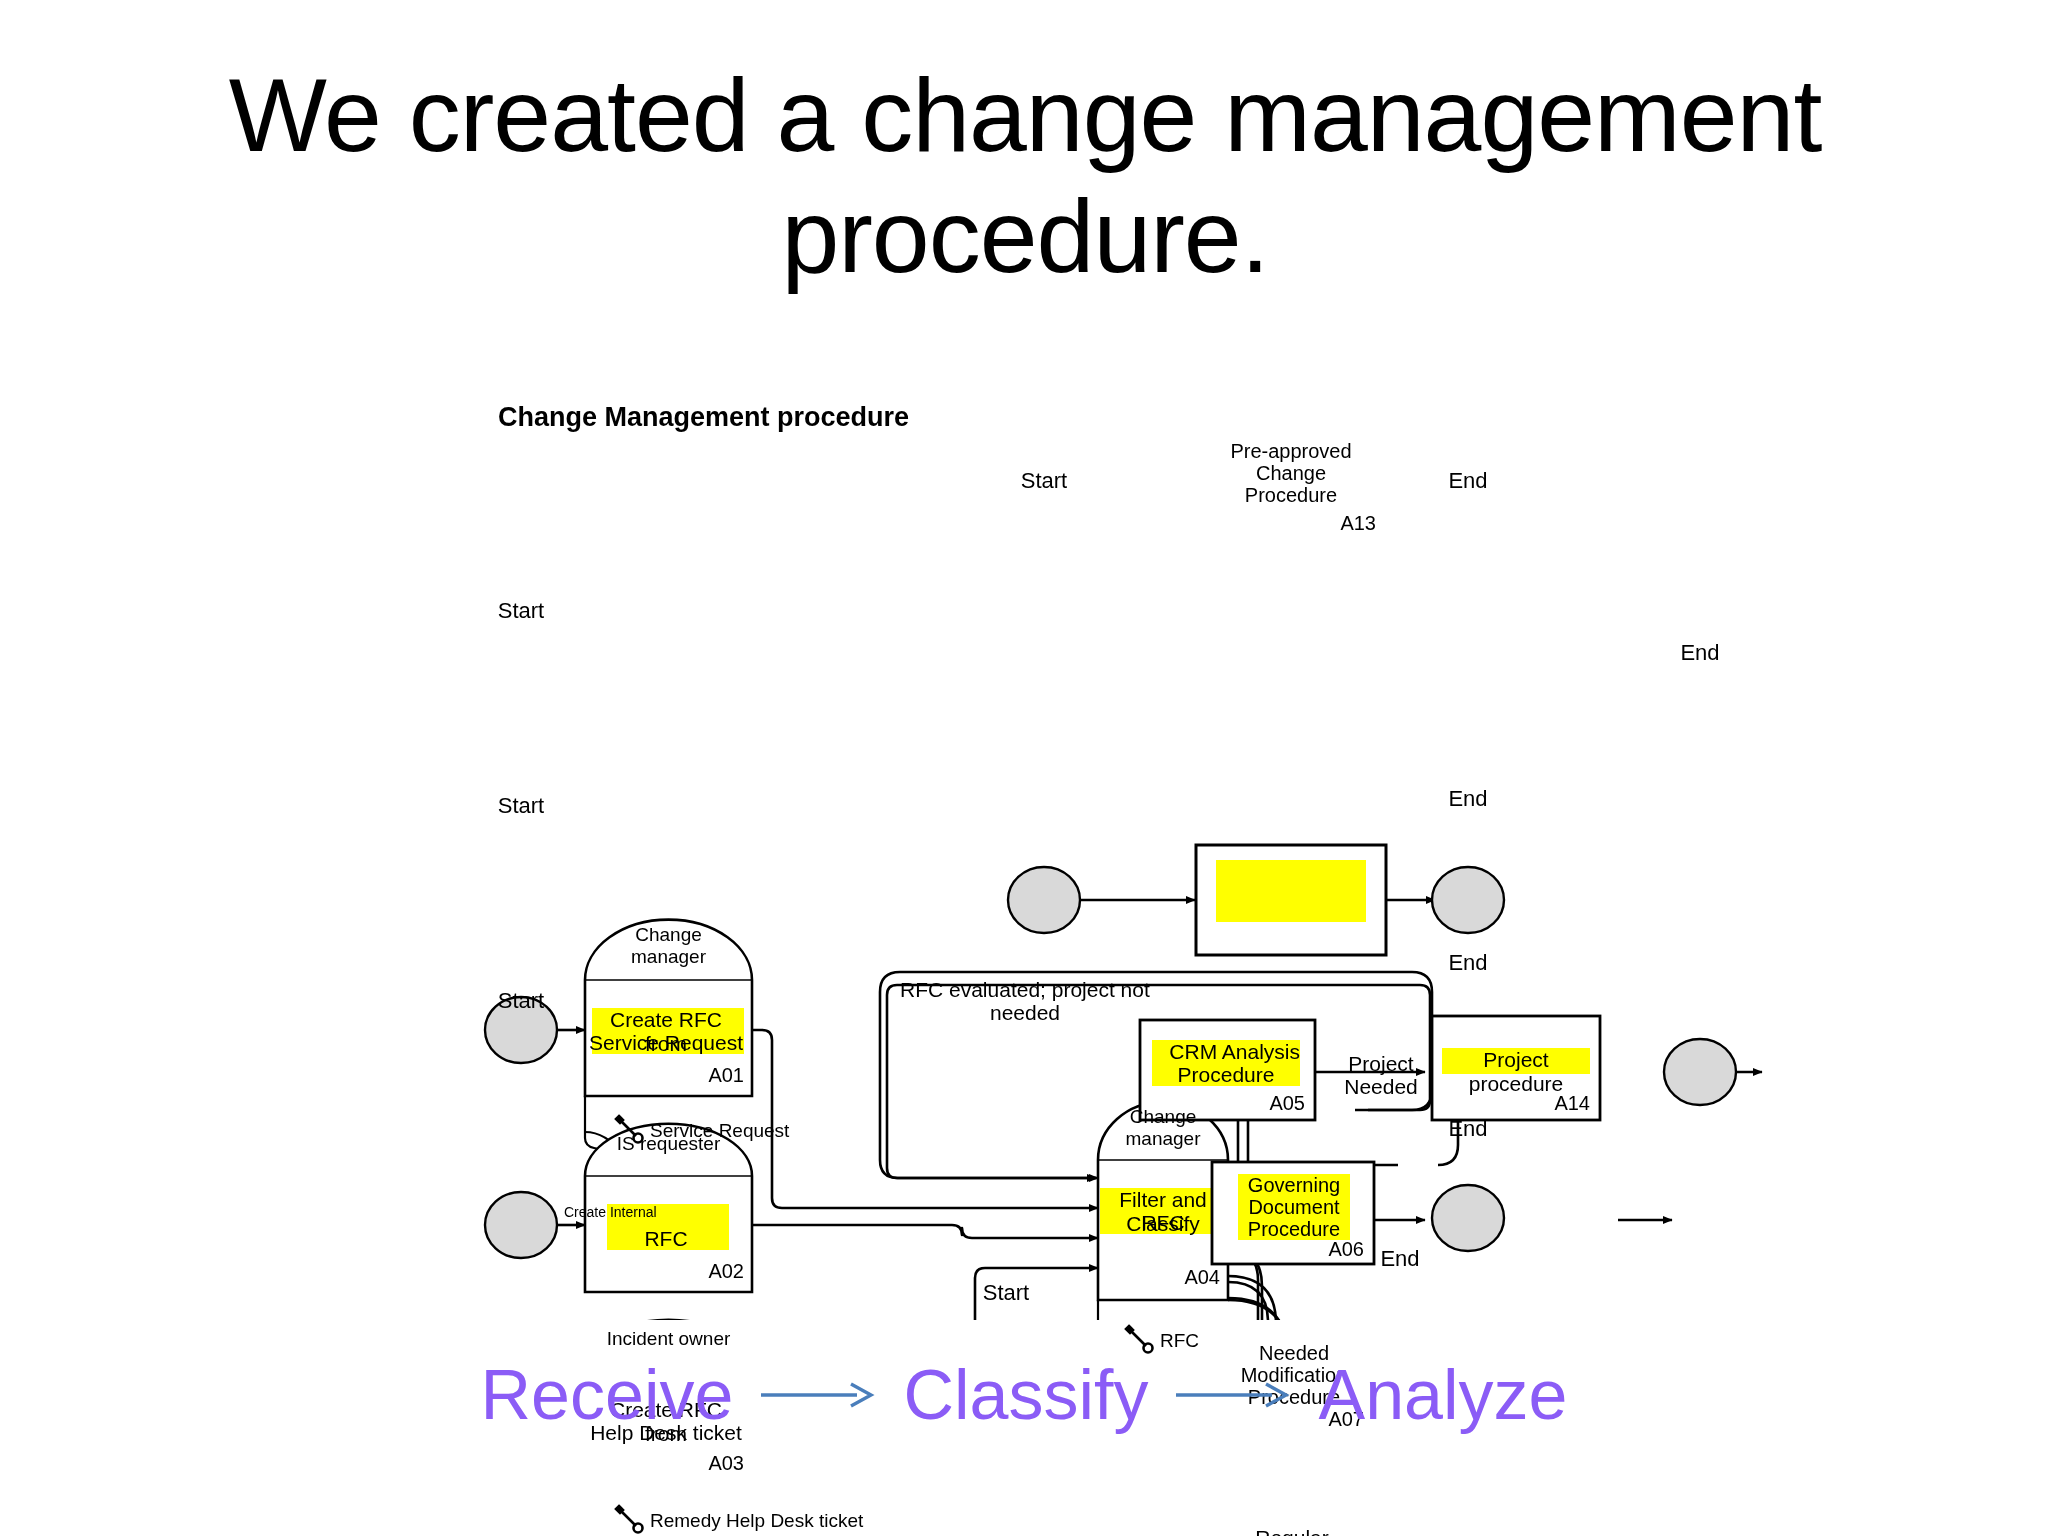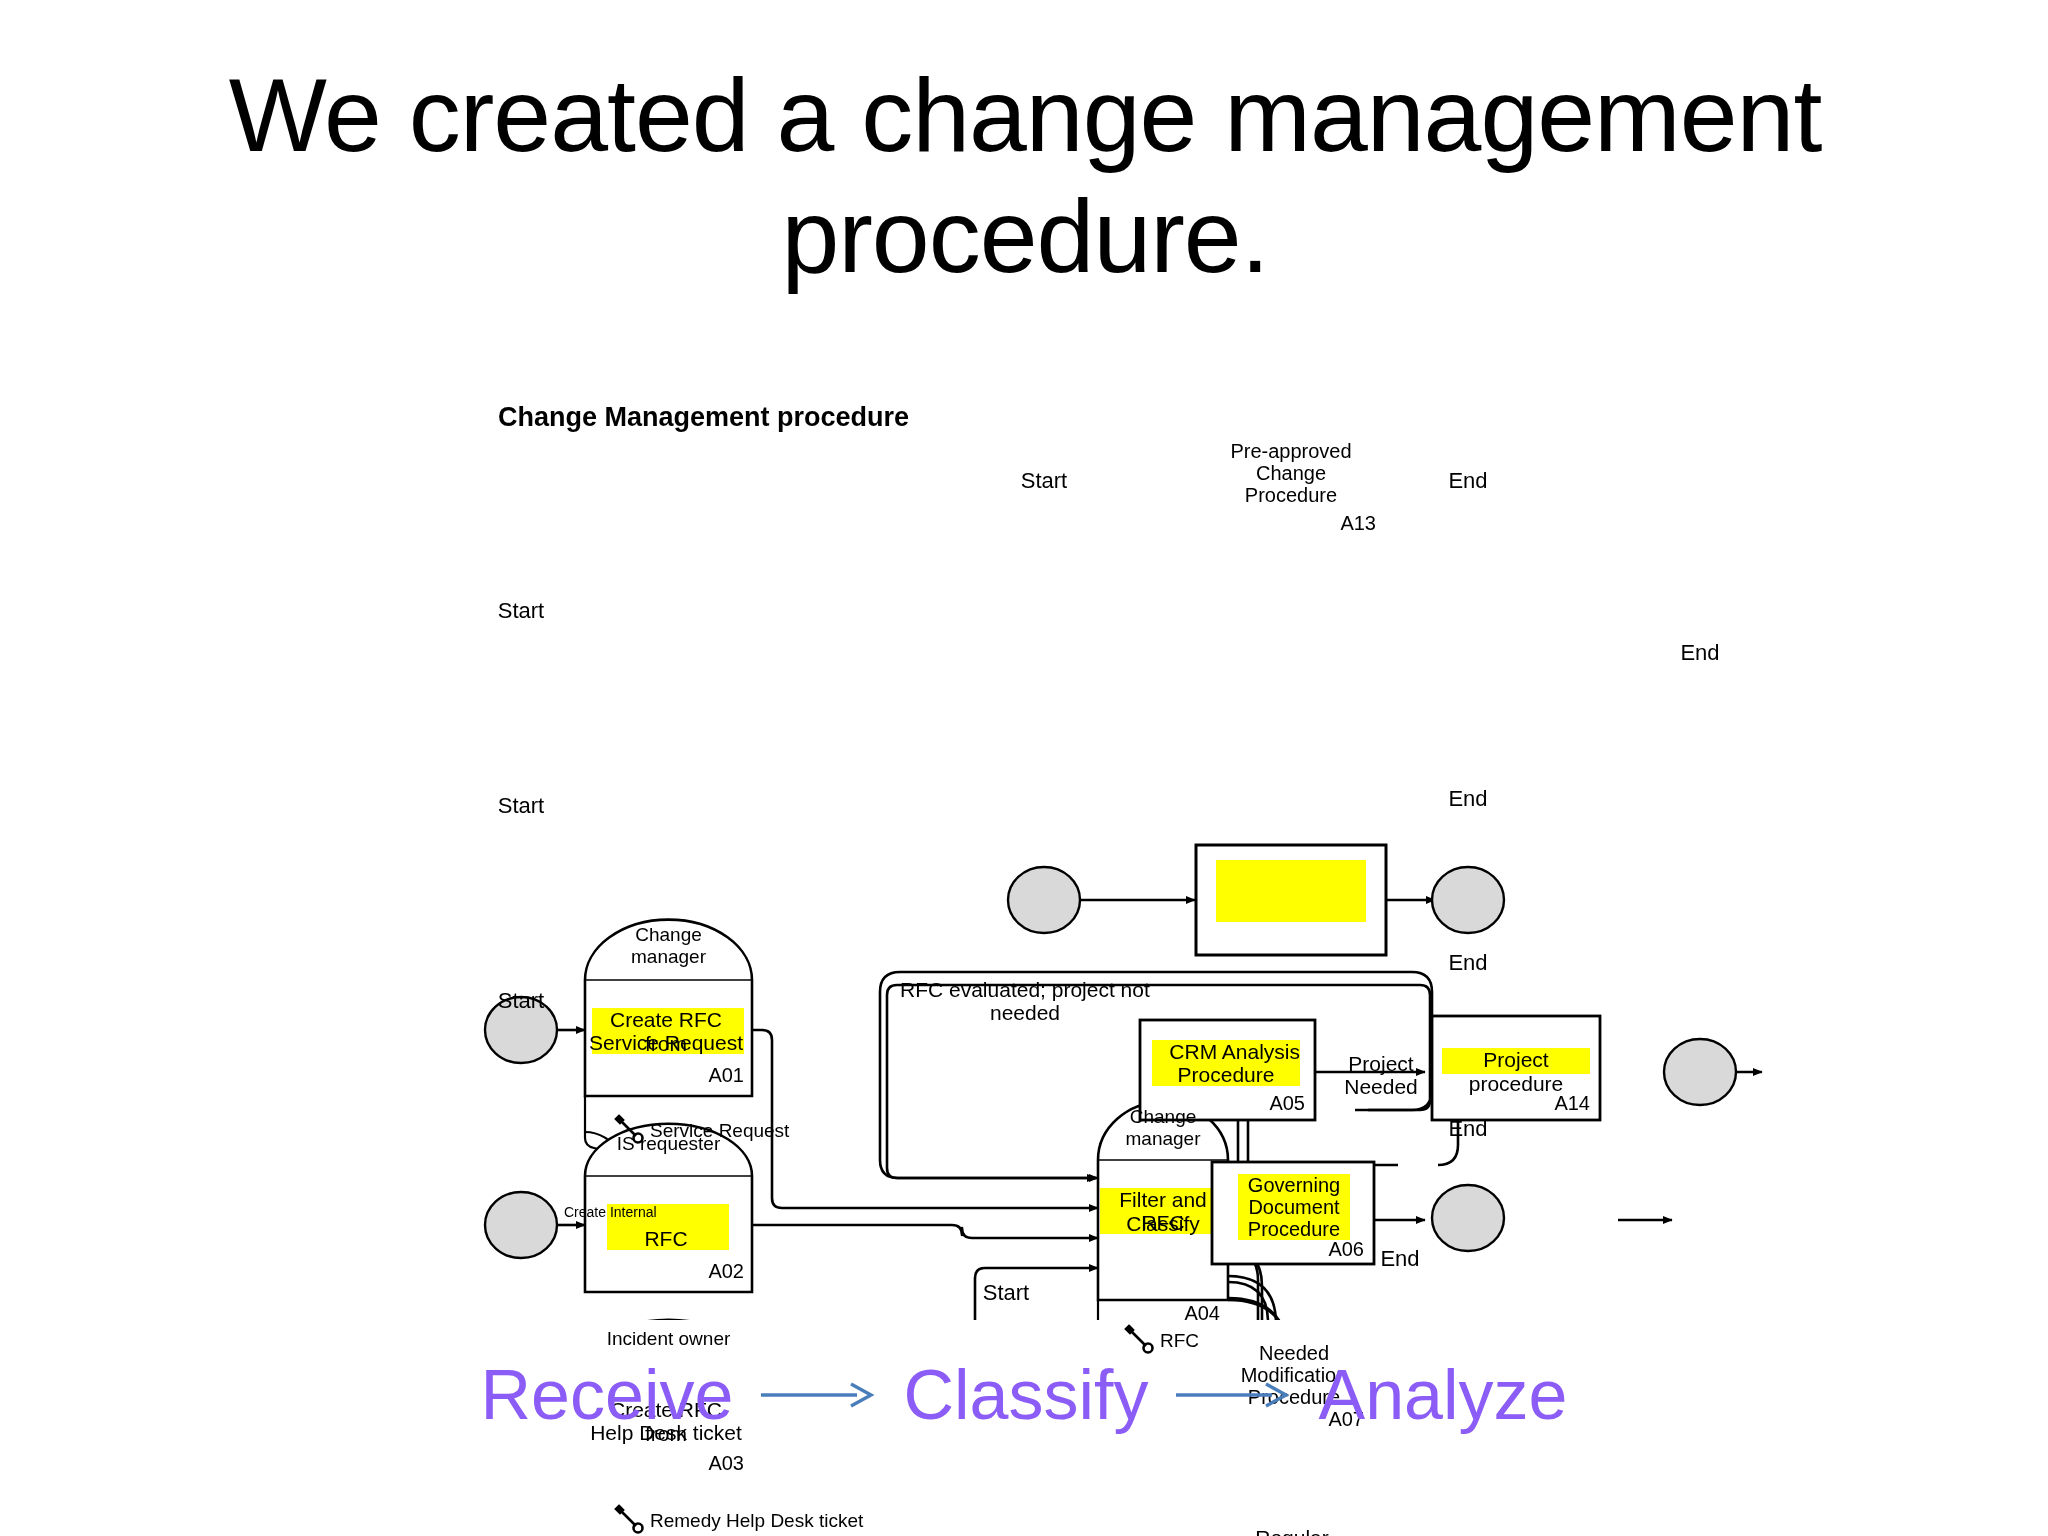--- a/index.html
+++ b/index.html
@@ -218,21 +218,21 @@
 
       <div style="position:absolute;left:585px;top:908px;width:167px;text-align:center;font-size:19px;">Incident owner</div>
       <div style="position:absolute;left:588px;top:978px;width:156px;text-align:center;font-size:21px;">Create RFC from</div>
       <div style="position:absolute;left:588px;top:1001px;width:156px;text-align:center;font-size:21px;">Help Desk ticket</div>
       <div style="position:absolute;left:632px;top:1032px;width:112px;text-align:right;font-size:20px;">A03</div>
 
       <div style="position:absolute;left:1098px;top:686px;width:130px;text-align:center;font-size:19px;">Change</div>
       <div style="position:absolute;left:1098px;top:708px;width:130px;text-align:center;font-size:19px;">manager</div>
       <div style="position:absolute;left:1098px;top:768px;width:130px;text-align:center;font-size:21px;">Filter and Classify</div>
       <div style="position:absolute;left:1098px;top:791px;width:130px;text-align:center;font-size:21px;">RFC</div>
-      <div style="position:absolute;left:1108px;top:846px;width:112px;text-align:right;font-size:20px;margin-top:36px;">A04</div>
+      <div style="position:absolute;left:1108px;top:846px;width:112px;text-align:right;font-size:20px;">A04</div>
 
       <div style="position:absolute;left:1152px;top:620px;width:148px;text-align:right;font-size:21px;">CRM Analysis</div>
       <div style="position:absolute;left:1152px;top:643px;width:148px;text-align:center;font-size:21px;">Procedure</div>
       <div style="position:absolute;left:1195px;top:672px;width:110px;text-align:right;font-size:20px;">A05</div>
 
       <div style="position:absolute;left:1442px;top:628px;width:148px;text-align:center;font-size:21px;">Project procedure</div>
       <div style="position:absolute;left:1480px;top:672px;width:110px;text-align:right;font-size:20px;">A14</div>
 
       <div style="position:absolute;left:1238px;top:754px;width:112px;text-align:center;font-size:20px;">Governing</div>
       <div style="position:absolute;left:1238px;top:776px;width:112px;text-align:center;font-size:20px;">Document</div>

